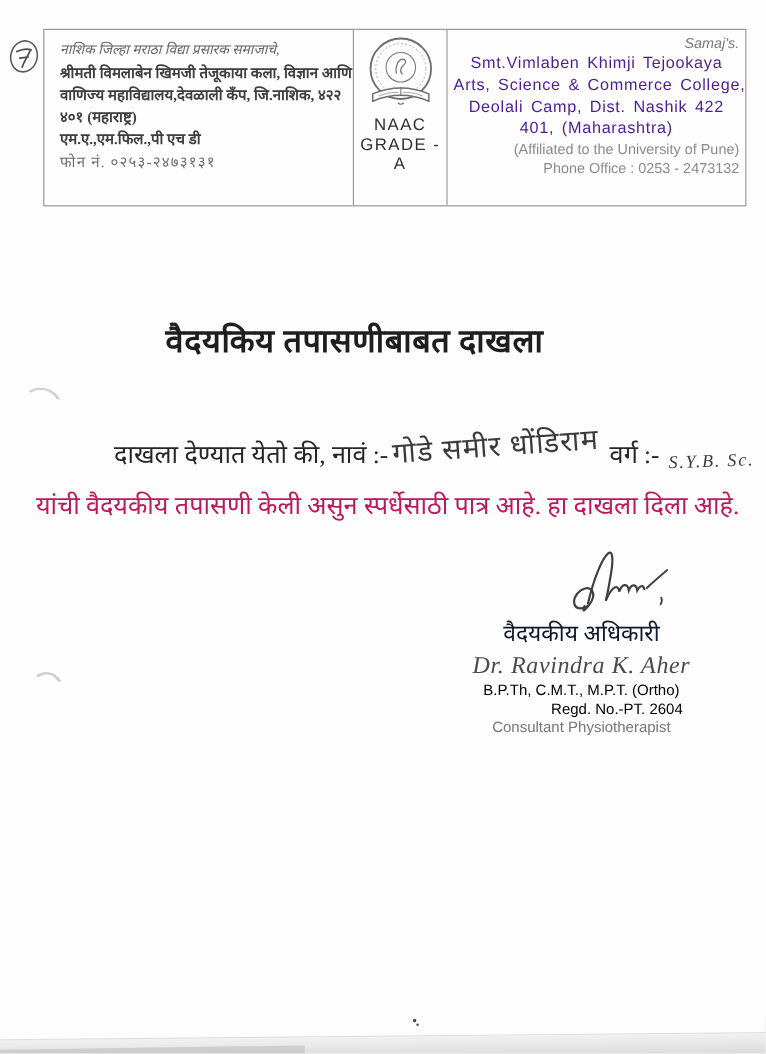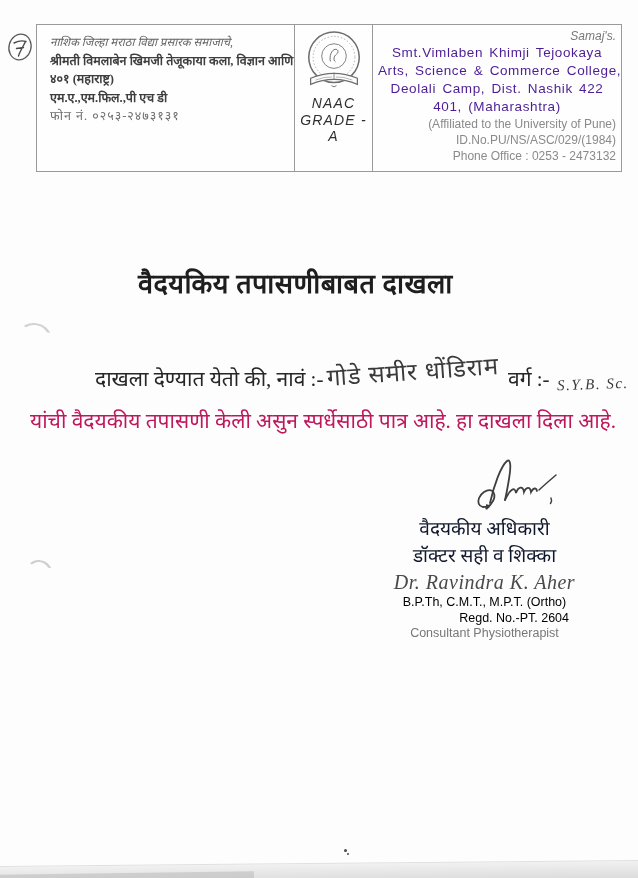--- a/index.html
+++ b/index.html
@@ -24,21 +24,21 @@
   }
   .hcell{position:absolute; top:0; bottom:0; box-sizing:border-box;}
   .hcell-left{left:0; width:257px; padding:8px 6px 0 13px;}
   .hcell-center{left:257px; width:79px; border-left:1px solid #9a9a9a; border-right:1px solid #9a9a9a; text-align:center; padding-top:3px;}
   .hcell-right{left:336px; width:250px; padding:3px 7px 0 5px;}
 
   .hl-line{font-size:12.5px; line-height:18.5px; font-weight:bold; color:#3e3e3e; white-space:nowrap;}
   .hl-line.first{font-style:italic; font-weight:normal; color:#636363; font-size:11.5px;}
   .hl-line.phone{font-weight:normal; color:#6d6d6d; letter-spacing:1px;}
 
-  .naac-line{font-family:"Liberation Sans","DejaVu Sans",sans-serif; font-size:14px; line-height:16.5px; color:#2f2f2f; letter-spacing:1.2px; font-weight:500;font-style:italic;}
+  .naac-line{font-family:"Liberation Sans","DejaVu Sans",sans-serif; font-size:14px; line-height:16.5px; color:#2f2f2f; letter-spacing:1.2px; font-weight:500;}
   .seal{margin:1px auto 2px auto; display:block;}
 
   .hr-line{font-family:"Liberation Sans","DejaVu Sans",sans-serif; font-size:12px; line-height:16px; color:#787878; white-space:nowrap;}
   .hr-line.it{font-style:italic; text-align:right;}
   .hr-line.big{font-size:13.5px; line-height:18px; color:#4c1d95; letter-spacing:.6px; word-spacing:2px; text-align:center;}
   .hr-line.rt{text-align:right; color:#8a8a8a;}
 
   
   .doc-title{
     position:absolute; left:138px; top:264px;
@@ -105,20 +105,21 @@
       <ellipse cx="13" cy="15" rx="11" ry="13" fill="none" stroke="#5a5a5a" stroke-width="1.3" transform="rotate(14 13 15)"></ellipse>
       <path d="M7,11 C11,9 16,8.5 19,9.5 M18.5,9.5 C16,15 12.5,20 11.5,24 M9.5,16.5 L16.5,15.5" fill="none" stroke="#4a4a4a" stroke-width="1.4" stroke-linecap="round"></path>
     </svg>
   </div>
 
   <div class="header-box">
 
     <div class="hcell hcell-left">
       <div class="hl-line first">नाशिक जिल्हा मराठा विद्या प्रसारक समाजाचे,</div>
       <div class="hl-line">श्रीमती विमलाबेन खिमजी तेजूकाया कला, विज्ञान आणि</div>
+      <div class="hl-line">वाणिज्य महाविद्यालय,देवळाली कँप, जि.नाशिक, ४२२</div>
       <div class="hl-line">४०१ (महाराष्ट्र)</div>
       <div class="hl-line">एम.ए.,एम.फिल.,पी एच डी</div>
       <div class="hl-line phone">फोन नं. ०२५३-२४७३१३१</div>
     </div>
 
     <div class="hcell hcell-center">
       <svg class="seal" width="62" height="64" viewBox="0 0 100 104">
         <circle cx="50" cy="46" r="41" fill="none" stroke="#6e6e6e" stroke-width="2.5"></circle>
         <circle cx="50" cy="46" r="34" fill="none" stroke="#8a8a8a" stroke-width="1" stroke-dasharray="2.5,3"></circle>
         <circle cx="50" cy="44" r="20" fill="none" stroke="#7a7a7a" stroke-width="1.5"></circle>
@@ -133,21 +134,20 @@
       <div class="naac-line">A</div>
     </div>
 
     <div class="hcell hcell-right">
       <div class="hr-line it">Samaj's.</div>
       <div class="hr-line big">Smt.Vimlaben Khimji Tejookaya</div>
       <div class="hr-line big">Arts, Science &amp; Commerce College,</div>
       <div class="hr-line big">Deolali Camp, Dist. Nashik 422</div>
       <div class="hr-line big">401, (Maharashtra)</div>
       <div class="hr-line rt">(Affiliated to the University of Pune)</div>
-      <div class="hr-line rt">ID.No.PU/NS/ASC/029/(1984)</div>
       <div class="hr-line rt">Phone Office : 0253 - 2473132</div>
     </div>
   </div>
 
   <div class="doc-title">वैदयकिय तपासणीबाबत दाखला</div>
 
   <div class="body-line1">
     <span>दाखला  देण्यात येतो की, नावं :-</span><span class="hw hw-name">गोडे समीर धोंडिराम</span><span>वर्ग :-</span><span class="hw hw-class">S.Y.B. Sc.</span>
   </div>
   <div class="body-line2">यांची वैदयकीय तपासणी केली असुन स्पर्धेसाठी पात्र आहे. हा दाखला दिला आहे.</div>
@@ -155,21 +155,20 @@
   <svg class="sig-svg" width="105" height="62" viewBox="0 0 105 62">
     <path d="M24,50 C12,57 8,44 18,37 C27,31 32,40 25,49 C21,54 19,56 21,50" fill="none" stroke="#3f3f3f" stroke-width="1.8" stroke-linecap="round"></path>
     <path d="M24,48 C28,30 35,11 41,6 C45,3 45,13 43,24 C41.5,33 40,41 39,45" fill="none" stroke="#3f3f3f" stroke-width="1.8" stroke-linecap="round"></path>
     <path d="M39,45 C44,34 49,31 50,38 C52,32 57,30 58,37 C60,32 64,31 65,37 C67,33 70,32 71,36" fill="none" stroke="#3f3f3f" stroke-width="1.8" stroke-linecap="round"></path>
     <path d="M90,20 C83,26 76,32 73,35" fill="none" stroke="#3f3f3f" stroke-width="1.5" stroke-linecap="round"></path>
     <path d="M85,43 C86,45 85.5,47 84.5,48.5" fill="none" stroke="#3f3f3f" stroke-width="1.5" stroke-linecap="round"></path>
   </svg>
 
   <div class="sig-block">
     <div class="sig-mr">वैदयकीय अधिकारी</div>
-    <div class="sig-mr">डॉक्टर सही व शिक्का</div>
     <div class="sig-doc">Dr. Ravindra K. Aher</div>
     <div class="sig-small">B.P.Th, C.M.T., M.P.T. (Ortho)</div>
     <div class="sig-small r">Regd. No.-PT. 2604</div>
     <div class="sig-small lite">Consultant Physiotherapist</div>
   </div>
 
   <div class="arc arc1"></div>
   <div class="arc arc2"></div>
   <div class="speck s1"></div>
   <div class="speck s2"></div>

